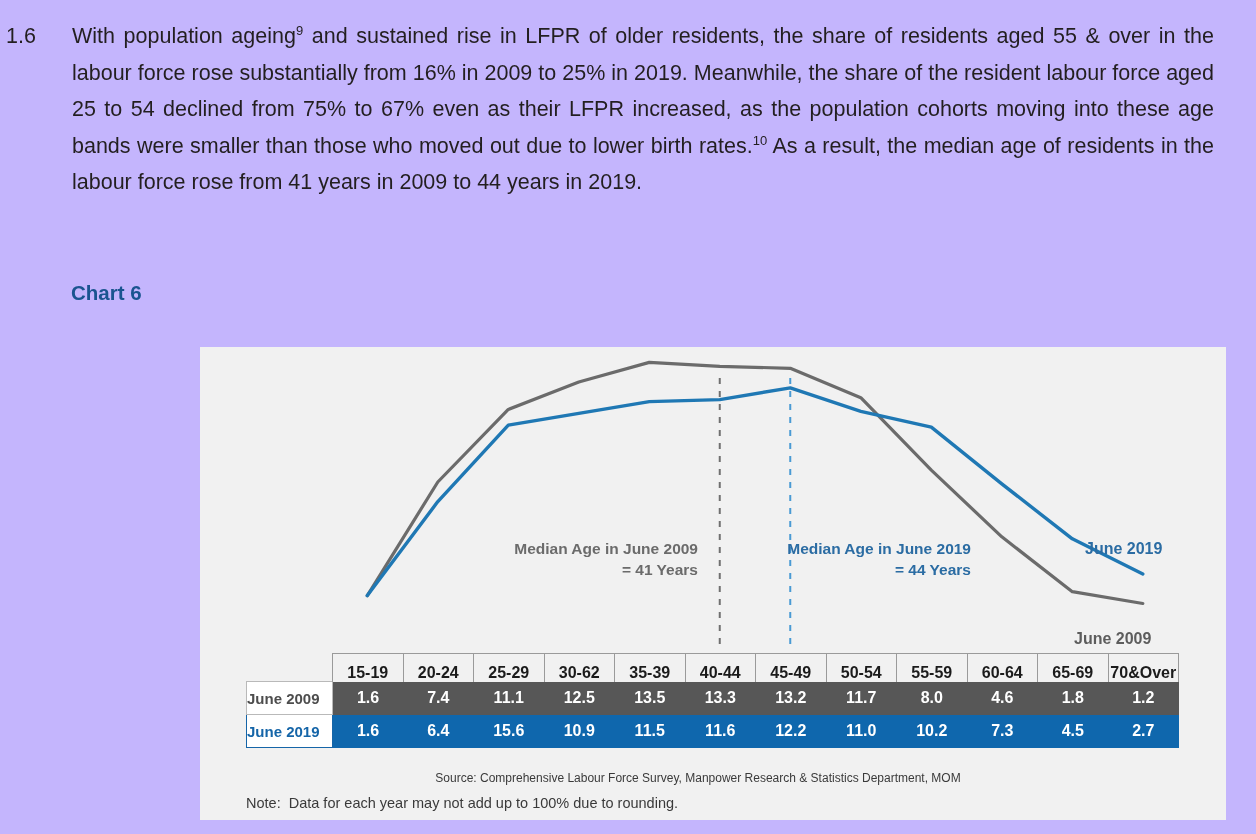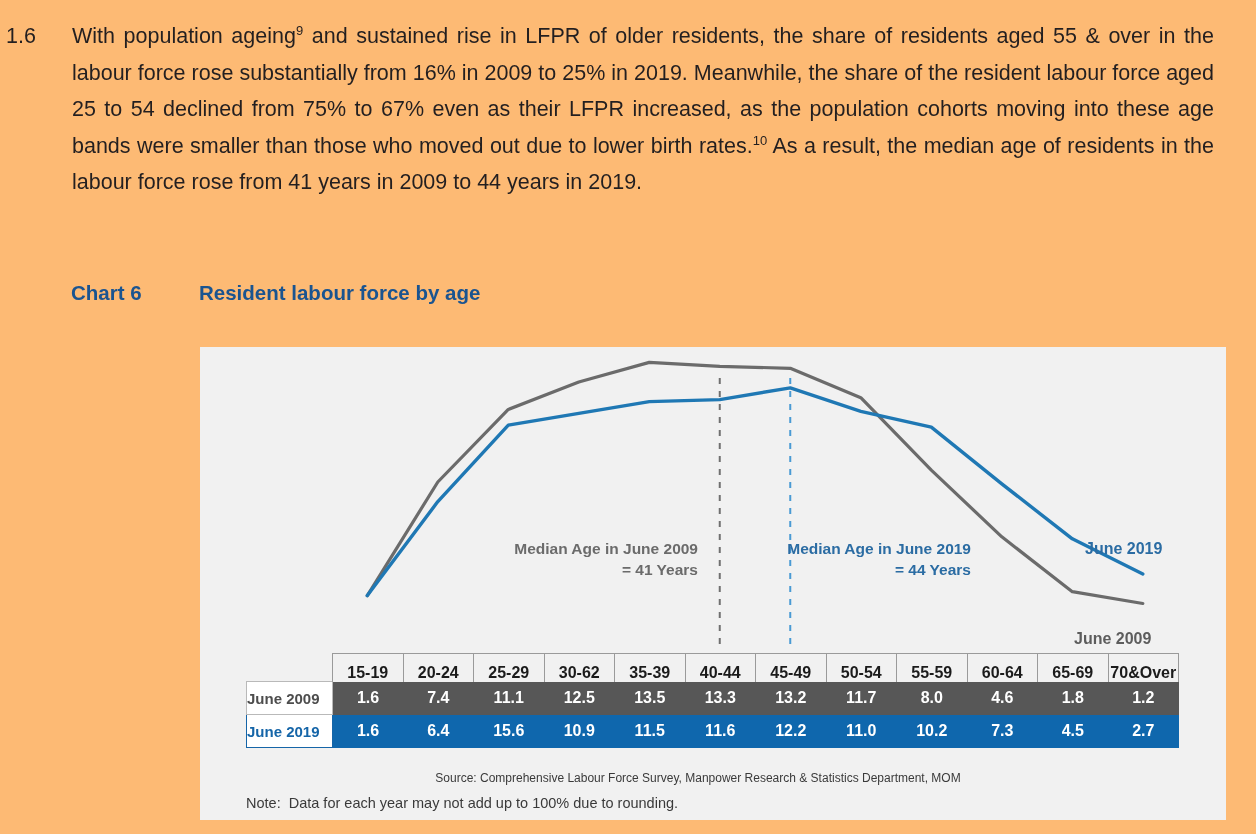--- a/index.html
+++ b/index.html
@@ -6,21 +6,21 @@
   html, body {
     margin: 0; padding: 0;
     width: 1256px; height: 834px;
     background: #ffffff;
     font-family: "Liberation Sans", sans-serif;
     overflow: hidden;
   }
   #page {
     position: relative;
     width: 1256px; height: 834px;
-    background: #fdba74;
+    background: #c4b5fd;
   }
 
   
   .para-wrap {
     position: absolute;
     left: 0px; top: 18px;
     width: 1232px;
   }
   .para-row { display: flex; align-items: flex-start; }
   .para-num {
@@ -175,21 +175,20 @@
 
   <div class="para-wrap">
     <div class="para-row">
       <div class="para-num">1.6</div>
       <div class="para-body"><span>With population ageing</span><sup>9</sup><span> and sustained rise in LFPR of older residents, the share of residents aged 55 &amp; over in the labour force rose substantially from 16% in 2009 to 25% in 2019.  Meanwhile, the share of the resident labour force aged 25 to 54 declined from 75% to 67% even as their LFPR increased, as the population cohorts moving into these age bands were smaller than those who moved out due to lower birth rates.</span><sup>10</sup><span>  As a result, the median age of residents in the labour force rose from 41 years in 2009 to 44 years in 2019.</span></div>
     </div>
   </div>
 
   <div class="chart-head">
     <div class="chart-label">Chart 6</div>
-    <div class="chart-title">Resident labour force by age</div>
   </div>
   <div class="chart-units">Per Cent</div>
 
   <div class="chart-panel">
 
     <svg class="plot-svg" id="plot" viewBox="0 0 1026 473" preserveAspectRatio="none">
 
       <line id="med2009" x1="519.75" y1="31" x2="519.75" y2="303" stroke="#707070" stroke-width="2" stroke-dasharray="6 7"></line>
       <line id="med2019" x1="590.25" y1="31" x2="590.25" y2="303" stroke="#4a9ad4" stroke-width="2" stroke-dasharray="6 7"></line>
 

